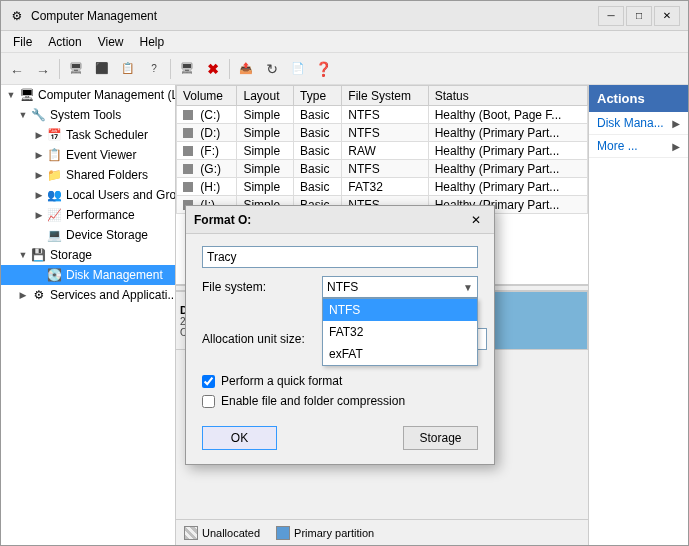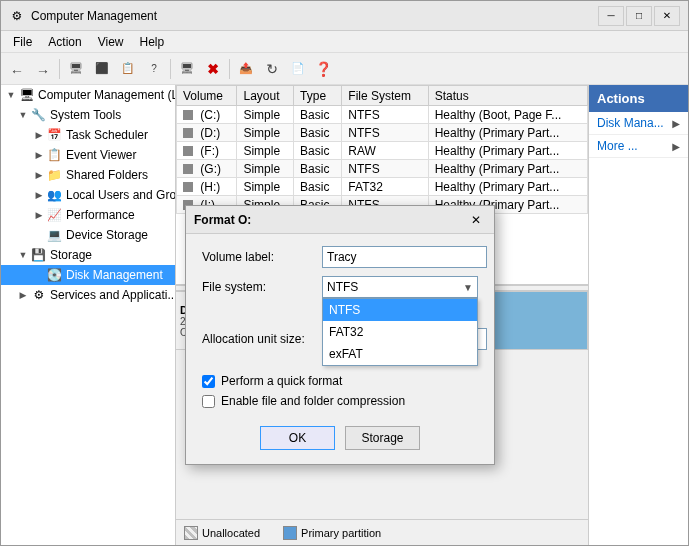--- a/index.html
+++ b/index.html
@@ -256,21 +256,21 @@
     }
 
     
     .legend-bar {
       height: 26px;
       background: #f0f0f0;
       border-top: 1px solid #ccc;
       display: flex;
       align-items: center;
       padding: 0 8px;
-      gap: 23px;
+      gap: 16px;
       font-size: 11px;
     }
     .legend-item {
       display: flex;
       align-items: center;
       gap: 4px;
     }
     .legend-color {
       width: 14px;
       height: 14px;
@@ -383,21 +383,21 @@
     }
     .checkbox-row input[type=checkbox] {
       margin-right: 6px;
       width: 13px;
       height: 13px;
     }
 
     
     .dialog-buttons {
       display: flex;
-      justify-content: center;
+      justify-content: space-between;
       gap: 10px;
       padding: 8px 16px 14px;
     }
     .dlg-btn {
       width: 75px;
       height: 24px;
       background: #e8e8e8;
       border: 1px solid #aaa;
       cursor: pointer;
       font-size: 12px;
@@ -659,21 +659,20 @@
   </div>
 
   <div class="dialog">
     <div class="dialog-title">
       <span class="dialog-title-text">Format O:</span>
       <button class="dialog-close">✕</button>
     </div>
     <div class="dialog-body">
 
       <div class="dialog-row">
-        <span class="dialog-label">Volume label:</span>
         <input class="dialog-input" type="text" value="Tracy" style="">
       </div>
 
       <div class="dialog-row">
         <span class="dialog-label">File system:</span>
         <div class="dropdown-wrapper">
           <div class="dropdown-selected">
             <span>NTFS</span>
             <span class="dropdown-arrow">▼</span>
           </div>

